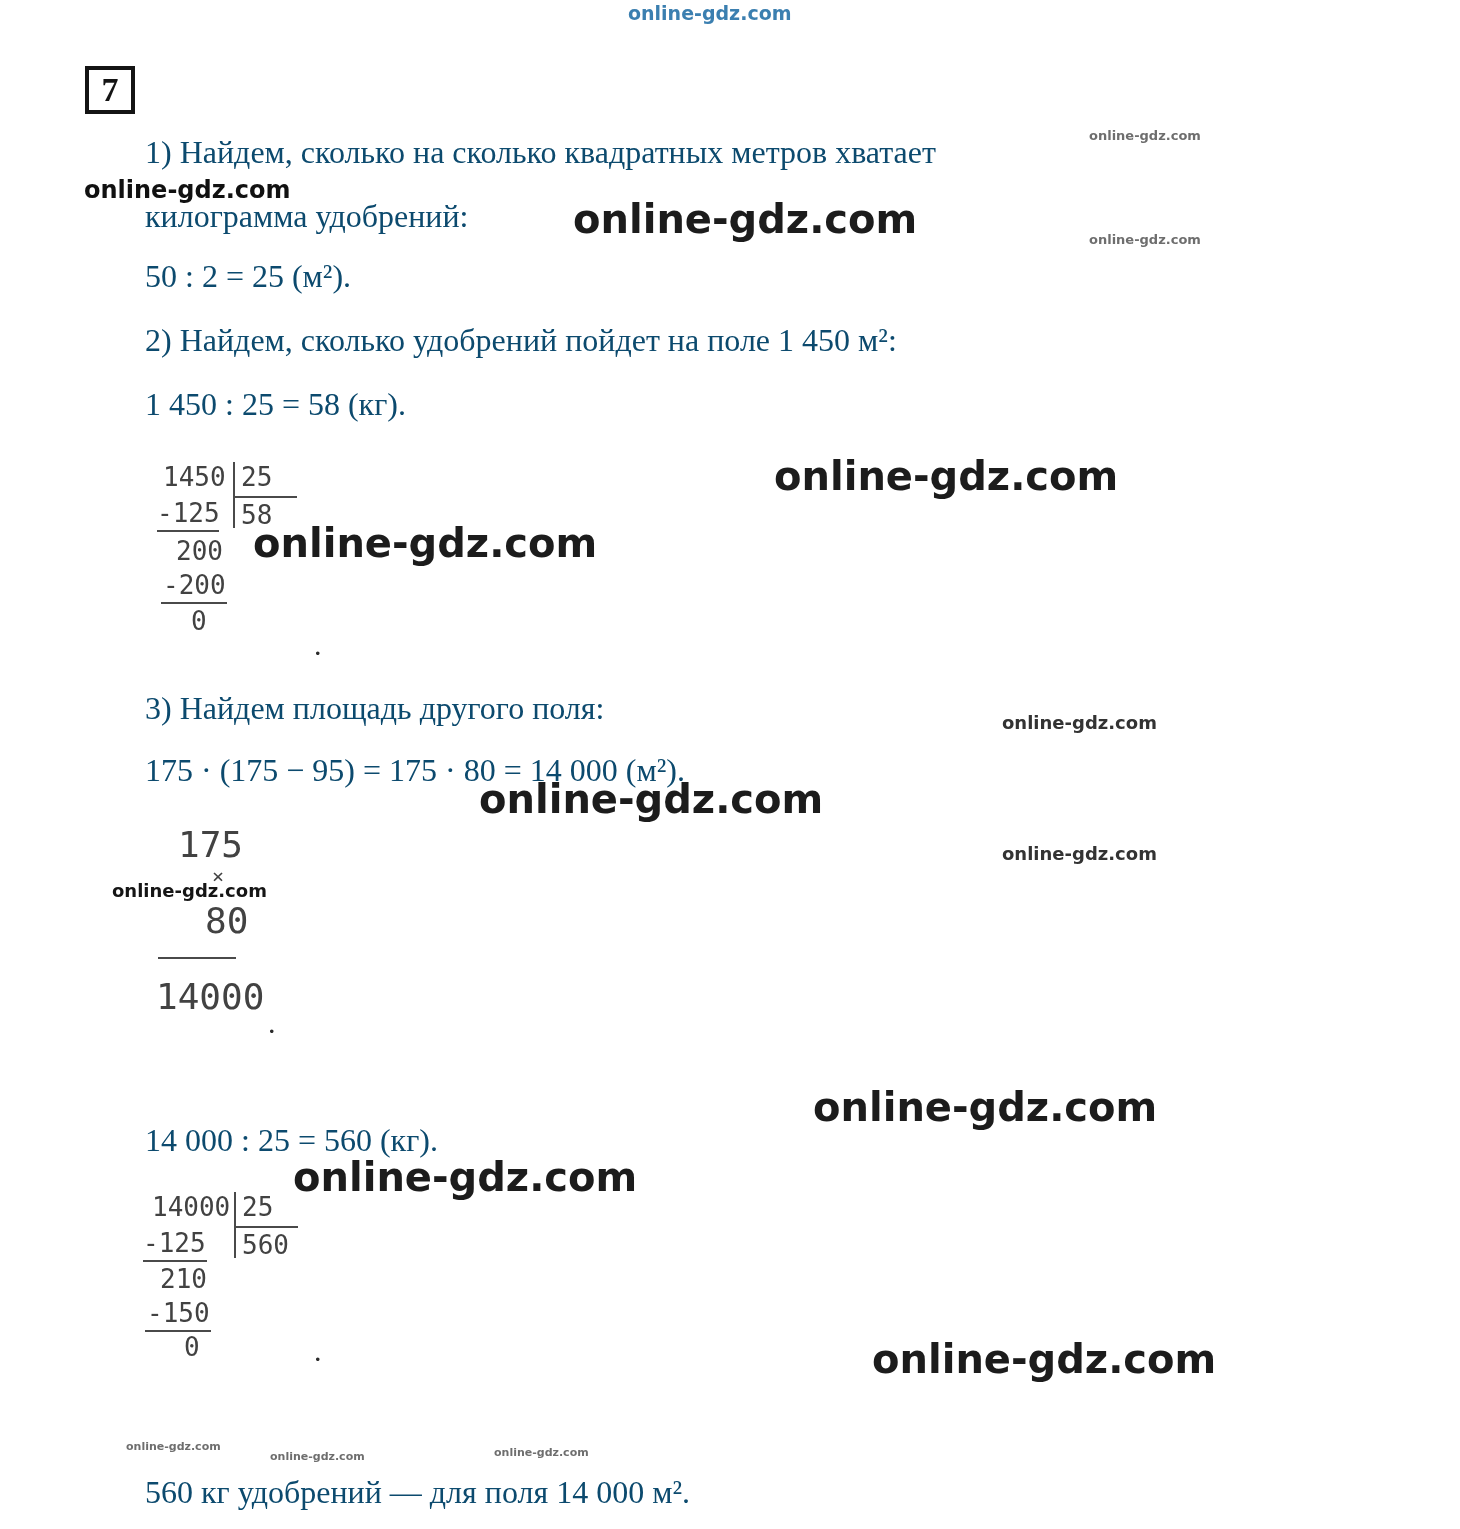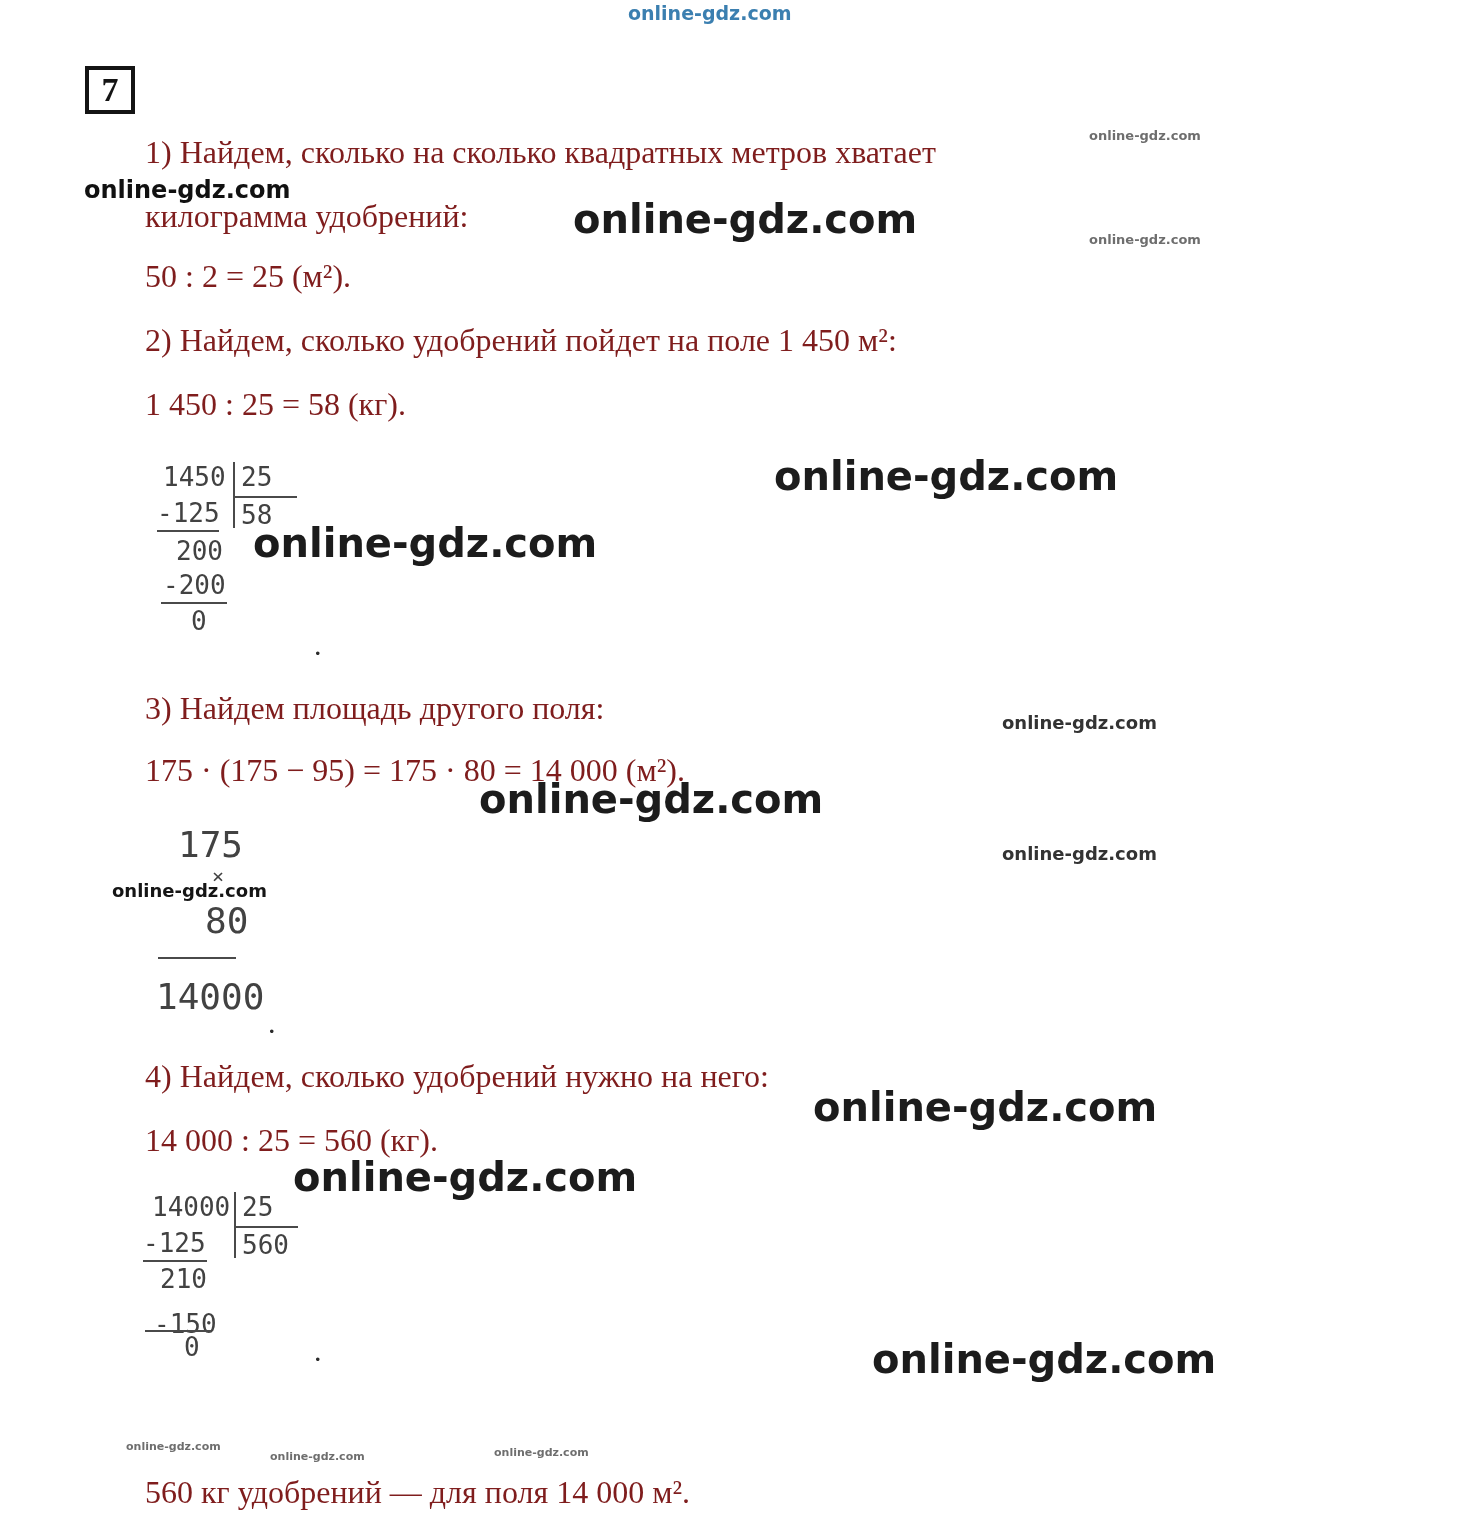--- a/index.html
+++ b/index.html
@@ -5,21 +5,21 @@
   html, body { margin: 0; padding: 0; background: #ffffff; }
   .page {
     position: relative;
     width: 1460px;
     height: 1529px;
     background: #ffffff;
     font-family: "Liberation Serif", serif;
     color: #262626;
     overflow: hidden;
   }
-  .line { position: absolute; white-space: nowrap; font-size: 32px; color: #7f1d1d; }
+  .line { position: absolute; white-space: nowrap; font-size: 32px; color: #0c4a6e; }
   .num-box {
     position: absolute; left: 85px; top: 66px;
     min-width: 34px; height: 40px; padding: 0 4px;
     border: 4px solid #141414;
     display: flex; align-items: center; justify-content: center;
     font-weight: bold; font-size: 34px; color: #141414;
     background: #fff;
   }
   .mono {
     position: absolute; white-space: pre;
@@ -94,31 +94,30 @@
   <div class="line" style="left:145px; top:690px;">3) Найдем площадь другого поля:</div>
   <div class="line" style="left:145px; top:752px;">175 · (175 − 95) = 175 · 80 = 14 000 (м²).</div>
 
   <span class="mono mono-lg" style="left:178px; top:824px;">175</span>
   <span class="mono" style="left:212px; top:864px; font-size:20px;">×</span>
   <span class="mono mono-lg" style="left:205px; top:900px;">80</span>
   <div class="rule rule-h" style="left:158px; top:957px; width:78px;"></div>
   <span class="mono mono-lg" style="left:156px; top:976px;">14000</span>
   <span class="dot" style="left:268px; top:1006px;">.</span>
 
-  <div class="line" style="left:145px; top:1058px;">4) Найдем, сколько удобрений нужно на него:</div>
   <div class="line" style="left:145px; top:1122px;">14 000 : 25 = 560 (кг).</div>
 
   <span class="mono" style="left:152px; top:1192px;">14000</span>
   <div class="rule rule-v" style="left:234px; top:1192px; height:66px;"></div>
   <span class="mono" style="left:242px; top:1192px;">25</span>
   <div class="rule rule-h" style="left:234px; top:1226px; width:64px;"></div>
   <span class="mono" style="left:143px; top:1228px;">-125</span>
   <span class="mono" style="left:242px; top:1230px;">560</span>
   <div class="rule rule-h" style="left:143px; top:1260px; width:64px;"></div>
   <span class="mono" style="left:160px; top:1264px;">210</span>
-  <span class="mono" style="left:154px; top:1298px;margin-top:11px;">-150</span>
+  <span class="mono" style="left:147px; top:1298px;">-150</span>
   <div class="rule rule-h" style="left:145px; top:1330px; width:66px;"></div>
   <span class="mono" style="left:184px; top:1332px;">0</span>
   <span class="dot" style="left:314px; top:1334px;">.</span>
 
   <div class="line" style="left:145px; top:1474px;">560 кг удобрений — для поля 14 000 м².</div>
 
 </div>
 
 </body></html>

